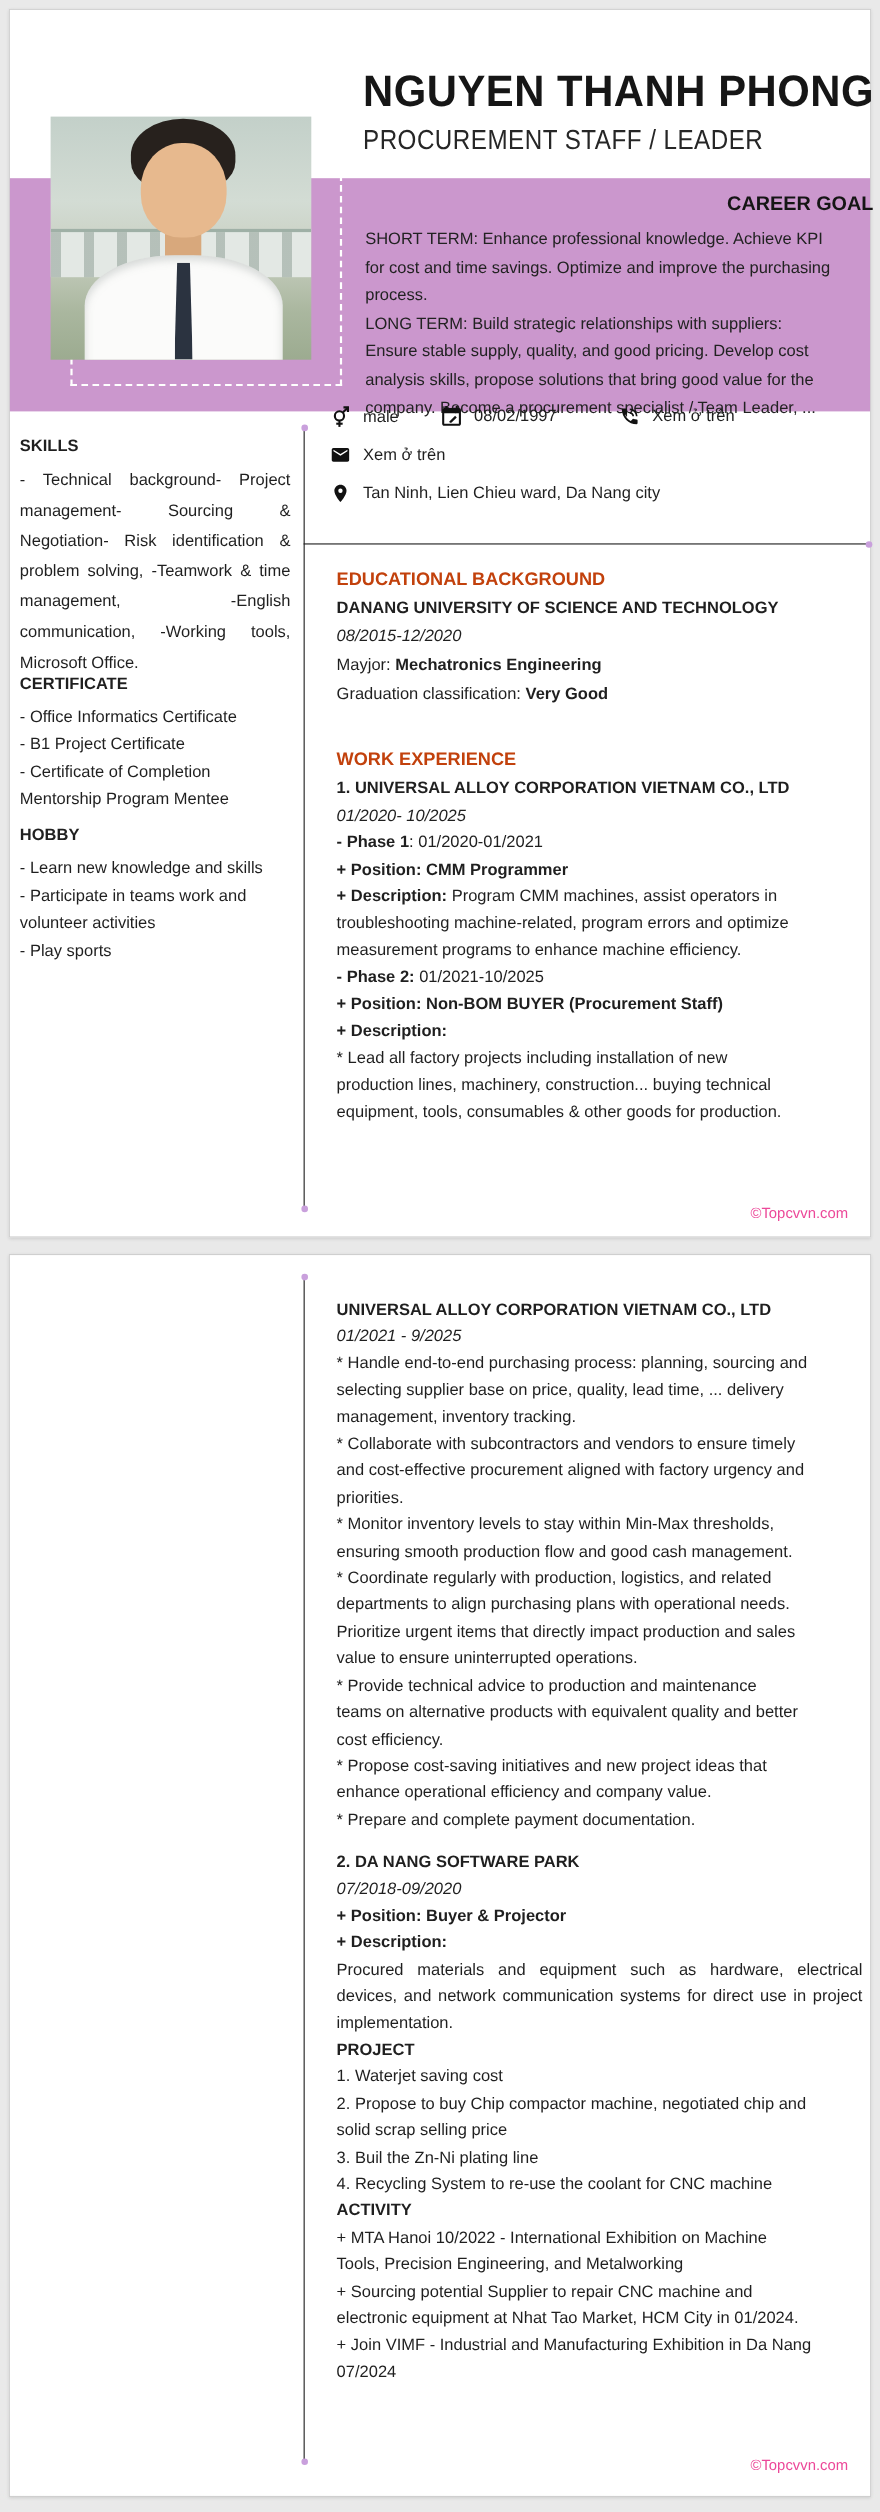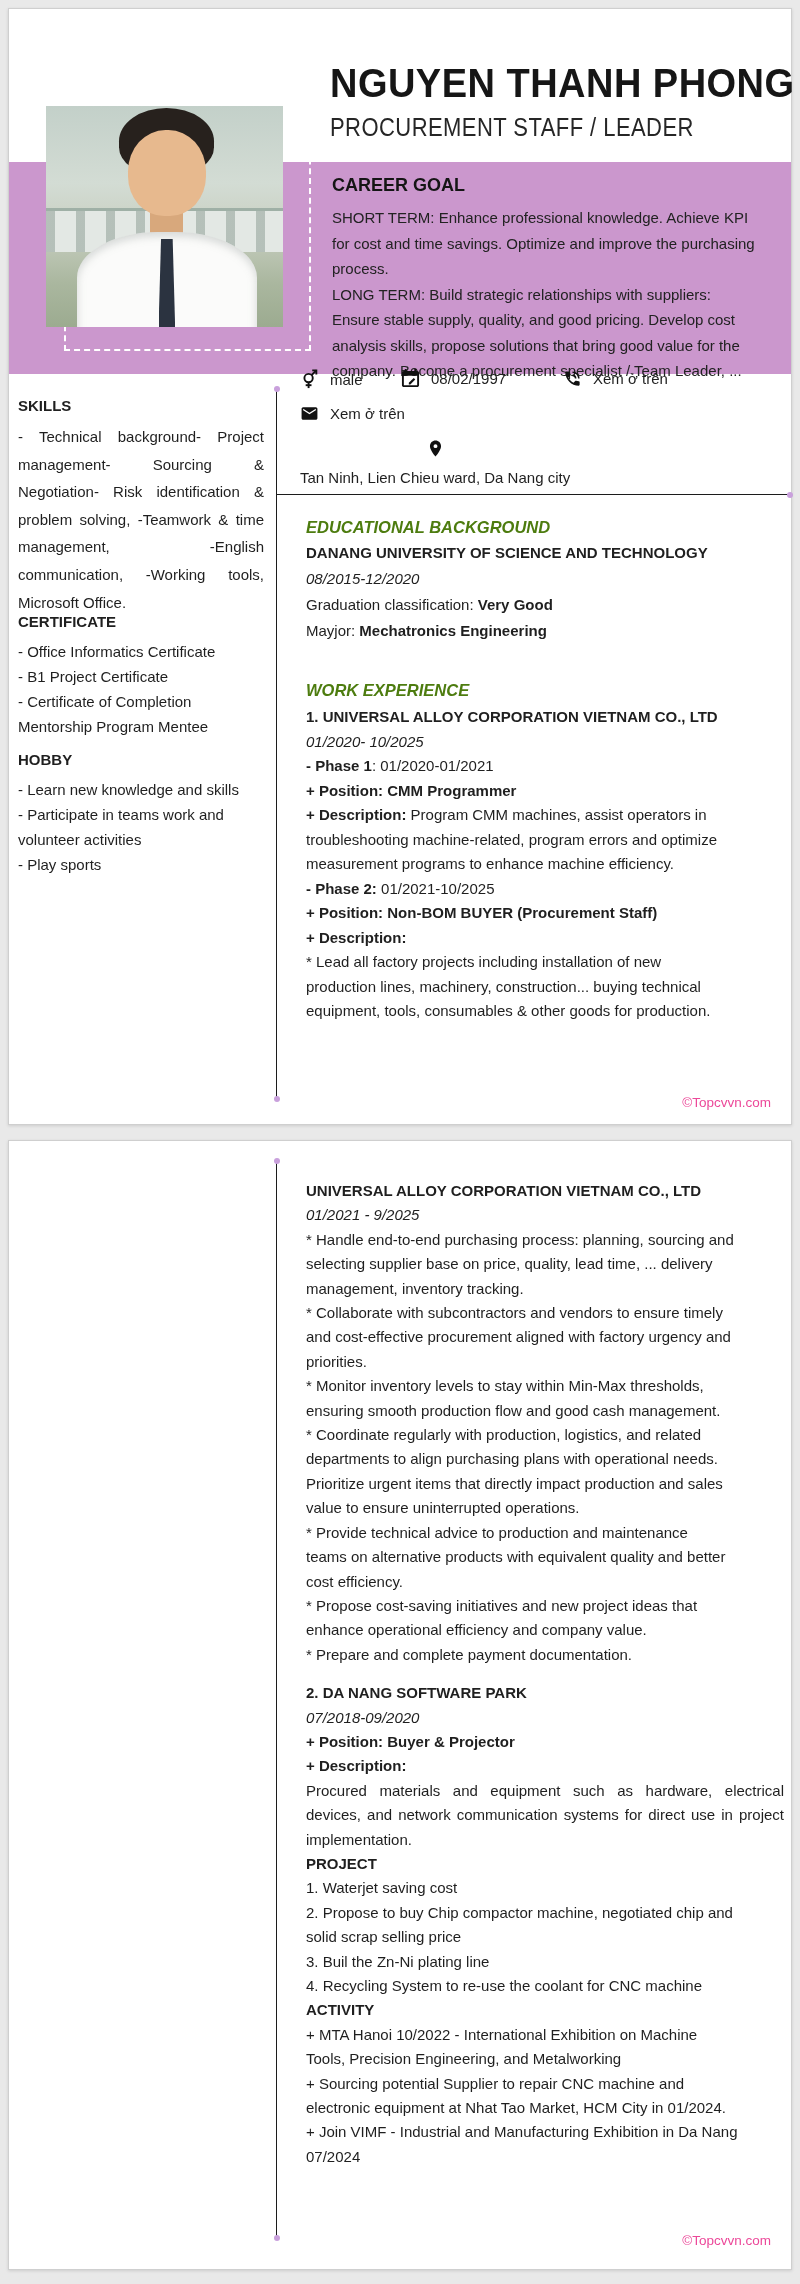--- a/index.html
+++ b/index.html
@@ -44,21 +44,21 @@
   .ph-hair{position:absolute;left:31%;top:1%;width:40%;height:30%;background:#27211d;border-radius:50% 50% 42% 42%;}
   .ph-face{position:absolute;left:34.5%;top:11%;width:33%;height:39%;background:#e7b98e;border-radius:48% 48% 46% 46%;}
   .ph-neck{position:absolute;left:44%;top:46%;width:14%;height:14%;background:#d8a87c;}
   .ph-shirt{position:absolute;left:13%;top:57%;width:76%;height:46%;background:#fbfbfa;border-radius:45% 45% 0 0;
     box-shadow:inset 0 4px 8px rgba(140,150,145,.35);}
   .ph-tie{position:absolute;left:47.5%;top:60%;width:7%;height:40%;background:#2b3340;
     clip-path:polygon(15% 0,85% 0,100% 100%,0 100%);}
 
   
   .career{position:absolute;left:323px;top:166px;width:462px;}
-  .career h2{font-size:18px;font-weight:700;margin-bottom:9px;color:#151515;}
+  .career h2{font-size:18px;font-weight:700;margin-bottom:9px;color:#151515;text-align:right;}
   .career p{font-size:15px;line-height:25.5px;color:#222;}
 
   .pre{white-space:pre-line;}
 
   
   .sb{position:absolute;left:9px;width:246px;font-size:15px;}
   .sb-skills-h{top:388px;}
   .sb-skills-t{top:414px;line-height:27.6px;text-align:justify;}
   .sb-cert-h{top:604px;}
   .sb-cert-items{top:630px;line-height:25px;}
@@ -76,25 +76,25 @@
   .hrule{position:absolute;left:267px;top:485px;width:515px;height:1px;background:var(--line-color);}
   .hrule::after{content:"";position:absolute;right:-2px;top:-2.5px;width:6px;height:6px;border-radius:50%;background:var(--dot-purple);}
 
   
   .c-item{position:absolute;display:flex;align-items:center;gap:11px;font-size:15px;}
   .c-item svg{flex:0 0 auto;}
   .c-gender{left:291px;top:360px;align-items:center;}
   .c-bday{left:392px;top:360px;}
   .c-phone{left:554px;top:360px;}
   .c-mail{left:291px;top:395px;}
-  .c-addr{left:291px;top:430px;flex-direction:column;}
+  .c-addr{left:291px;top:430px;}
 
   
   .rcol{position:absolute;left:297px;width:478px;font-size:15px;}
-  .rcol h2{font-size:16.5px;font-weight:700;line-height:26px;color:#4d7c0f;font-style:italic;}
+  .rcol h2{font-size:16.5px;font-weight:700;line-height:26px;color:#c2410c;}
   .edu{top:505px;line-height:26px;}
   .exp{top:668px;line-height:24.5px;}
   .exp h2{margin-bottom:2px;}
   .b{font-weight:700;}
   .i{font-style:italic;}
   .just{text-align:justify;}
 
   
   .p2c{position:absolute;left:297px;top:38px;width:478px;font-size:15px;line-height:24.4px;}
   .gap14{margin-top:14px;}
@@ -190,22 +190,22 @@
       <svg width="19" height="19" viewBox="0 0 24 24" fill="#111">
         <path d="M12 2C8.13 2 5 5.13 5 9c0 5.25 7 13 7 13s7-7.75 7-13c0-3.87-3.13-7-7-7zm0 9.5a2.5 2.5 0 1 1 0-5 2.5 2.5 0 0 1 0 5z"></path>
       </svg>
       <span>Tan Ninh, Lien Chieu ward, Da Nang city</span>
     </div>
 
     <div class="rcol edu">
       <h2>EDUCATIONAL BACKGROUND</h2>
       <div class="b">DANANG UNIVERSITY OF SCIENCE AND TECHNOLOGY</div>
       <div class="i">08/2015-12/2020</div>
+      <div><span>Mayjor: </span><span class="b">Mechatronics Engineering</span></div>
       <div><span>Graduation classification: </span><span class="b">Very Good</span></div>
-      <div><span>Mayjor: </span><span class="b">Mechatronics Engineering</span></div>
     </div>
 
     <div class="rcol exp">
       <h2>WORK EXPERIENCE</h2>
       <div class="b">1. UNIVERSAL ALLOY CORPORATION VIETNAM CO., LTD</div>
       <div class="i">01/2020- 10/2025</div>
       <div><span class="b">- Phase 1</span><span>:  01/2020-01/2021</span></div>
       <div class="b">+ Position: CMM Programmer</div>
       <div class="pre"><span class="b">+ Description:</span><span> Program CMM machines, assist operators in
 troubleshooting machine-related, program errors and optimize

